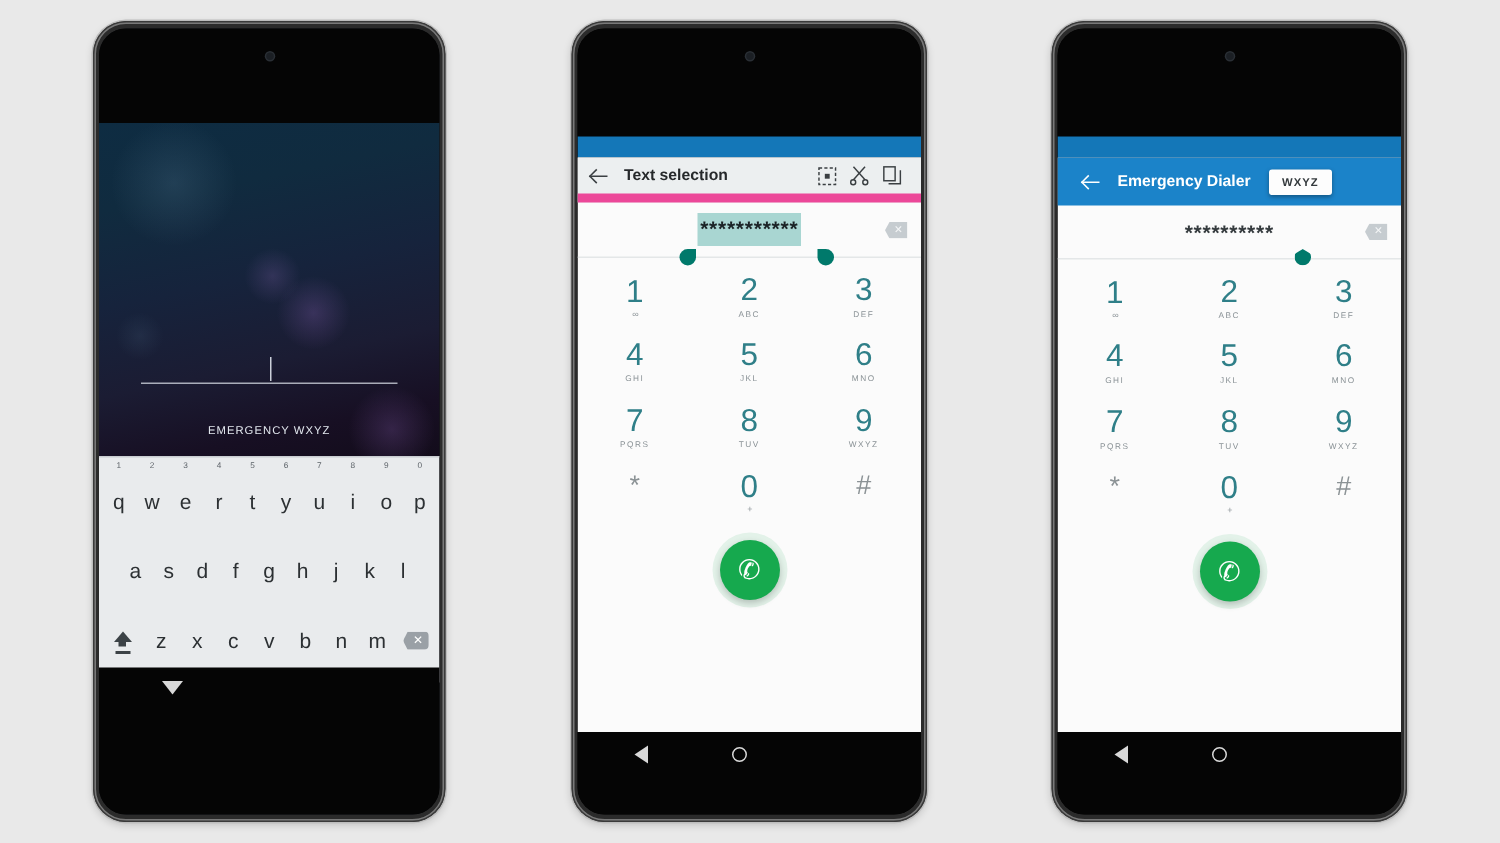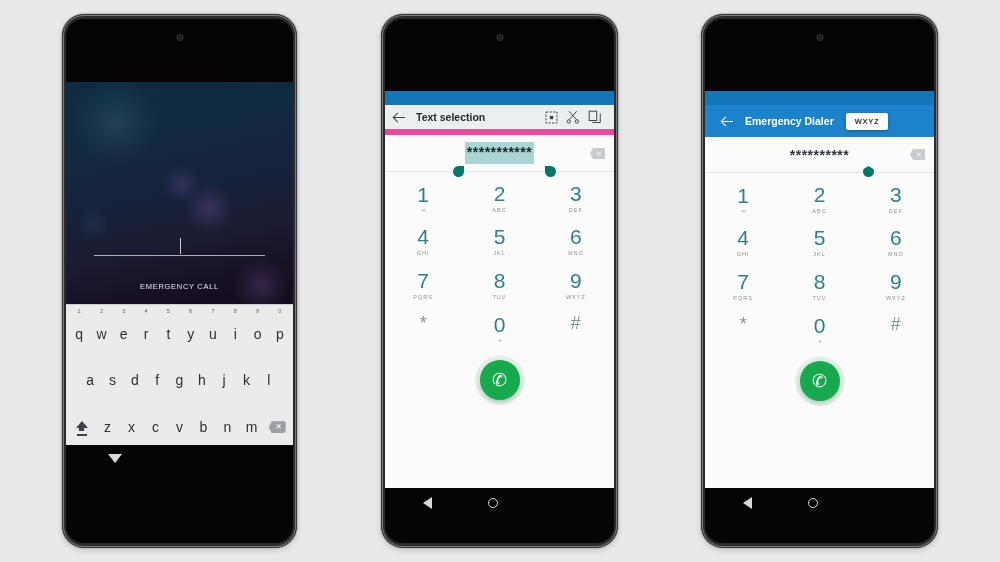--- a/index.html
+++ b/index.html
@@ -449,21 +449,21 @@
 
       <div class="top-black" style="height:63px;">
         <div class="notch-cam"></div>
       </div>
 
       <div class="lock-wall" style="top:63px; height:222px;">
         <div class="pin-field" style="top:152px;">
           <div class="pin-caret"></div>
           <div class="pin-line"></div>
         </div>
-        <div class="emergency-call" style="top:200px;">EMERGENCY CALL</div>
+        <div class="emergency-call" style="top:200px;">EMERGENCY WXYZ</div>
       </div>
 
       <div class="keyboard" style="top:285px; height:151px;">
         <div class="krow r1" id="kb-row1">
             <div class="key">
               <span class="numhint">1</span>
               <span class="glyph">q</span>
             </div>
             <div class="key">
               <span class="numhint">2</span>

